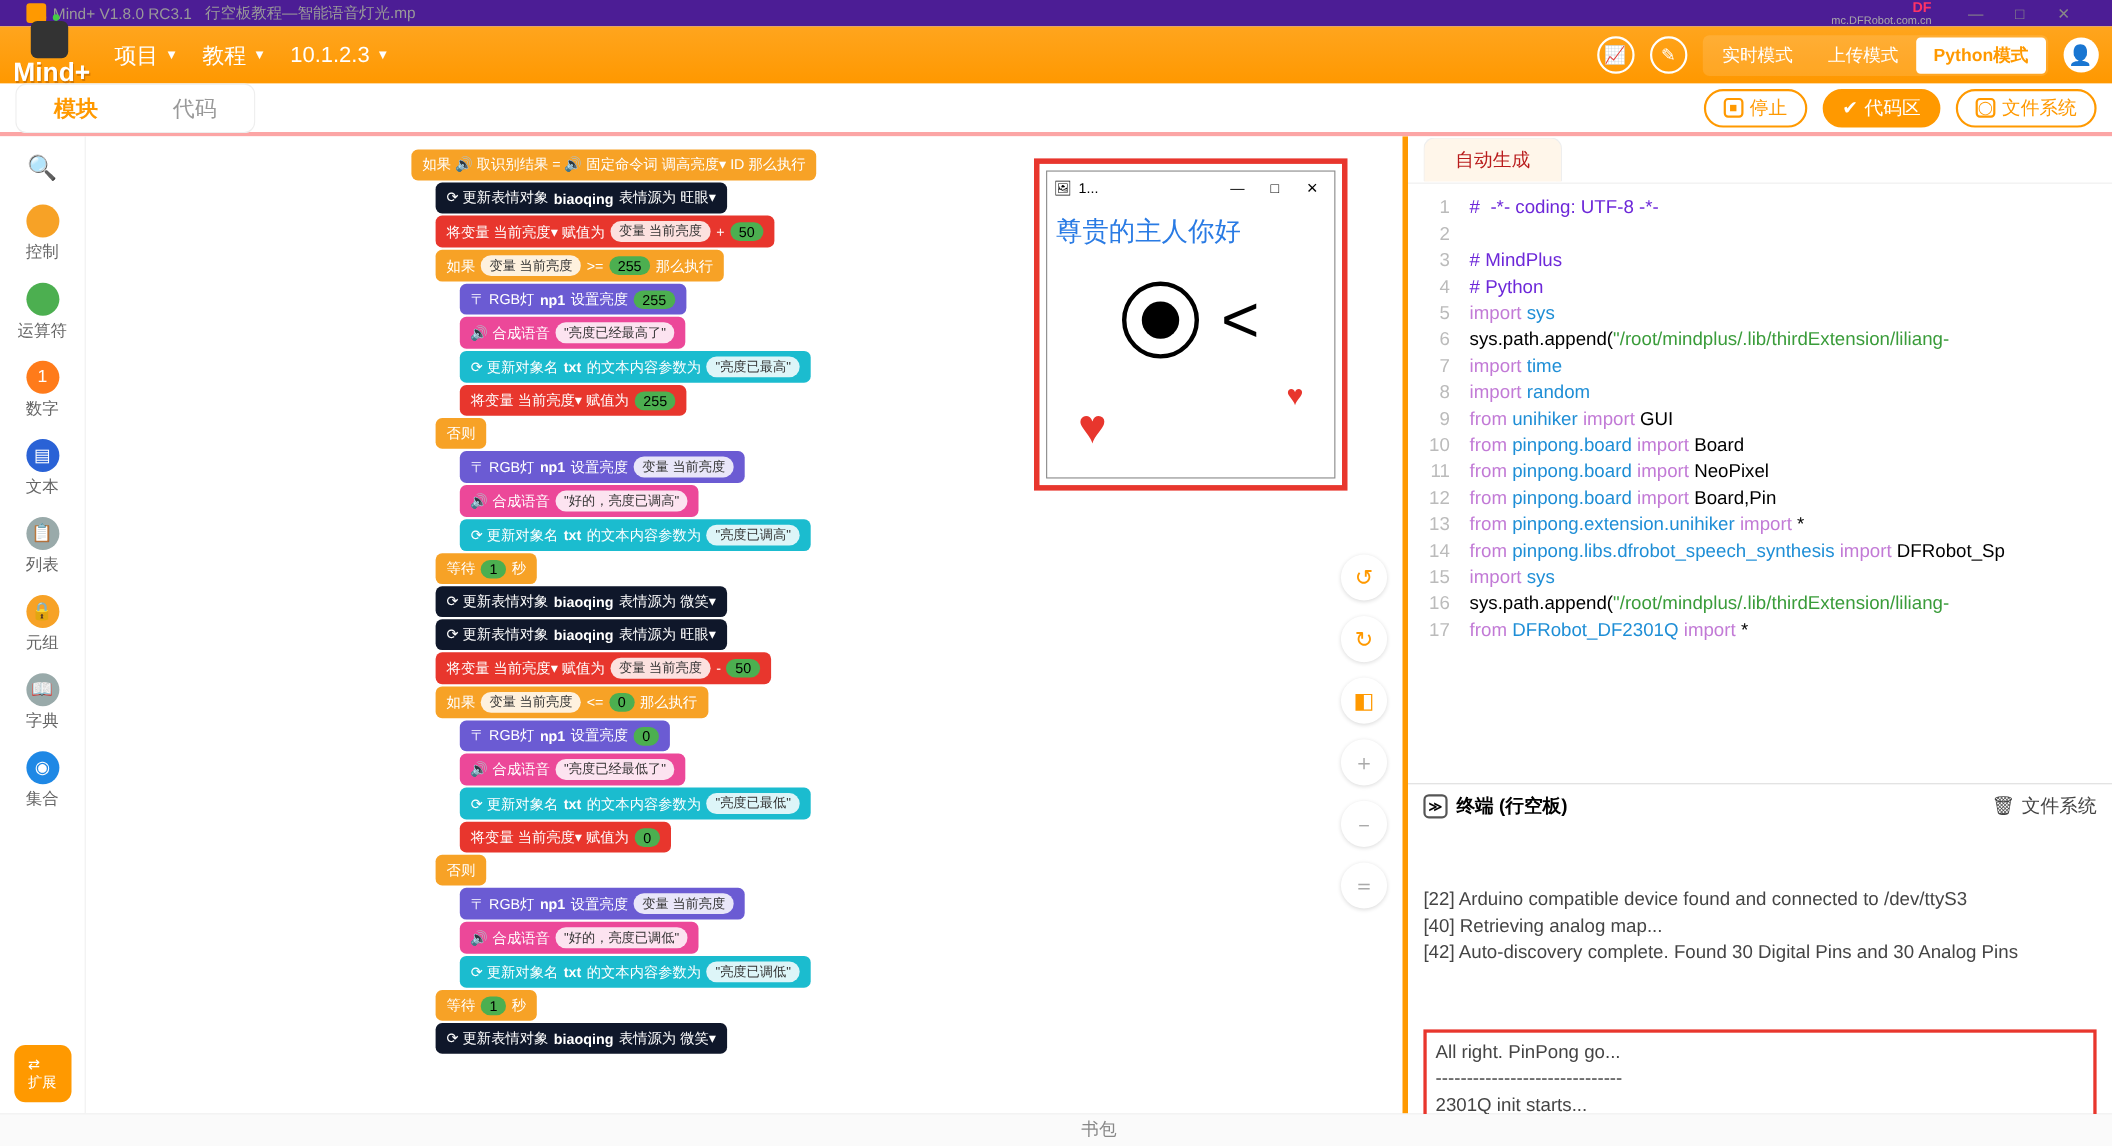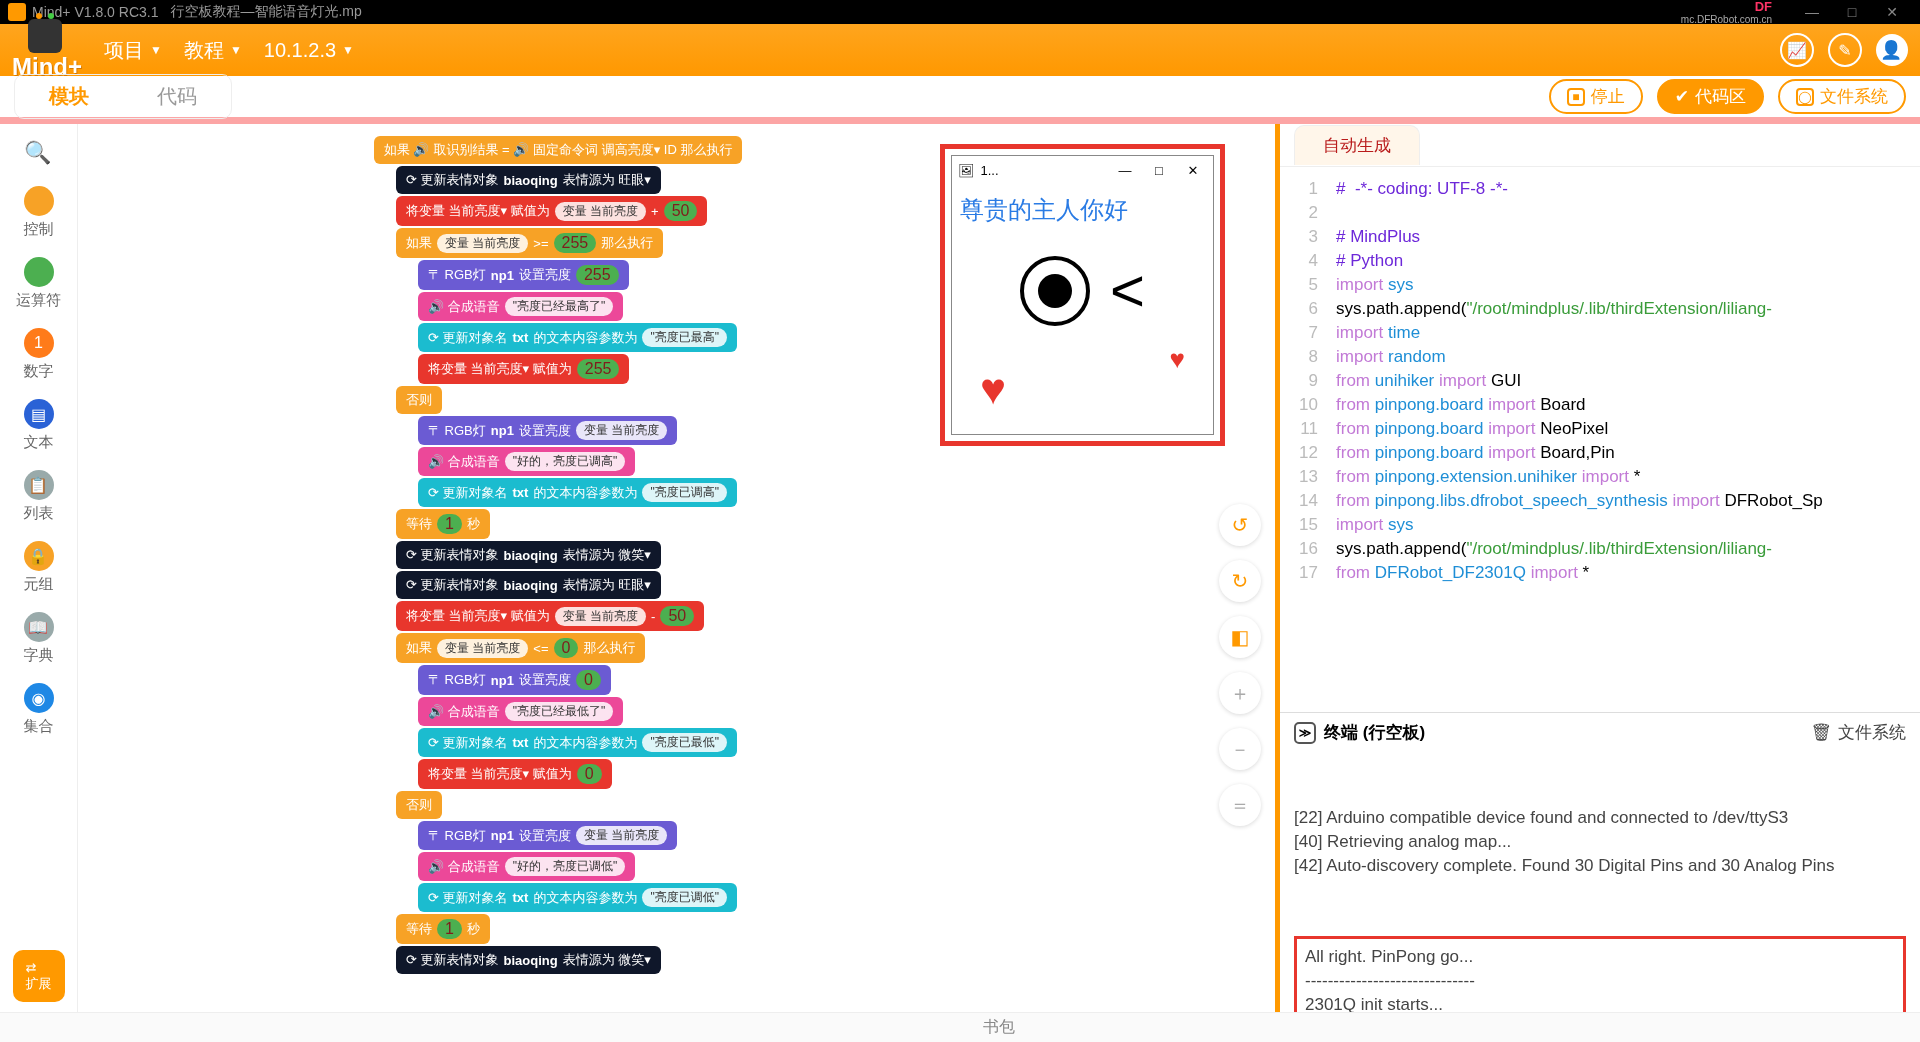--- a/index.html
+++ b/index.html
@@ -1,19 +1,19 @@
 <!DOCTYPE html>
 <html><head>
 <meta charset="utf-8">
 <style>
 * { margin:0; padding:0; box-sizing:border-box; font-family:"Microsoft YaHei",Arial,sans-serif; }
 body { width:1920px; height:1042px; background:#fff; overflow:hidden; position:relative; transform-origin:top left; }
 
 
-.titlebar { height:24px; background:#000000; display:flex; align-items:center; padding:0 8px; color:#999; font-size:14px; }
+.titlebar { height:24px; background:#4c1d95; display:flex; align-items:center; padding:0 24px; color:#999; font-size:14px; }
 .titlebar .tb-icon { width:18px; height:18px; background:#f90; border-radius:3px; margin-right:6px; }
 .titlebar .tb-txt { flex:0 0 auto; }
 .titlebar .tb-spacer { flex:1; }
 .titlebar .tb-btn { width:40px; text-align:center; color:#888; font-size:14px; }
 .tb-df { color:#f36; font-weight:bold; margin-right:20px; font-size:13px; }
 .tb-sub { font-size:10px; color:#aaa; margin-right:20px; }
 
 
 .toolbar { height:52px; background:linear-gradient(#ffa51e,#ff9800); display:flex; align-items:center; padding:0 12px; color:#fff; }
 .logo { display:flex; align-items:center;flex-direction:column; }
@@ -25,42 +25,42 @@
 .tmenu { margin-left:22px; font-size:20px; display:flex; align-items:center; cursor:pointer; }
 .tmenu .chev { margin-left:6px; font-size:12px; }
 .tb-right { margin-left:auto; display:flex; align-items:center; gap:14px; }
 .circ-btn { width:34px; height:34px; border-radius:50%; border:2px solid #fff; display:flex; align-items:center; justify-content:center; font-size:16px; color:#fff; }
 .mode-group { display:flex; background:rgba(255,255,255,0.12); border-radius:6px; padding:2px; }
 .mode-btn { padding:6px 16px; font-size:16px; color:#fff; border-radius:4px; }
 .mode-btn.active { background:#fff; color:#f90; font-weight:600; }
 .av-btn { width:32px; height:32px; border-radius:50%; background:#fff; color:#ffa51e; display:flex; align-items:center; justify-content:center; font-size:18px; }
 
 
-.secbar { height:48px; display:flex; align-items:center; background:#fff; border-bottom:7px solid #fca5a5; padding:0 14px; }
+.secbar { height:48px; display:flex; align-items:center; background:#fff; border-bottom:4px solid #fca5a5; padding:0 14px; }
 .sectabs { display:flex; border:1px solid #eee; border-radius:10px; overflow:hidden; }
 .sectab { padding:8px 34px; font-size:20px; color:#999; }
 .sectab.active { color:#f90; font-weight:600; }
 .sec-right { margin-left:auto; display:flex; gap:14px; }
 .pill { display:flex; align-items:center; gap:6px; border:2px solid #f90; color:#f90; border-radius:18px; padding:4px 16px; font-size:17px; }
 .pill.solid { background:#f90; color:#fff; }
 .pill .ic { width:18px; height:18px; border:2px solid currentColor; border-radius:4px; display:flex;align-items:center;justify-content:center;font-size:12px; }
 
 
 .main { display:flex; height:calc(1042px - 24px - 52px - 48px - 30px); }
 .sidebar { width:78px; background:#fff; border-right:1px solid #eee; display:flex; flex-direction:column; align-items:center; padding-top:10px; gap:10px; }
 .cat { display:flex; flex-direction:column; align-items:center; gap:4px; font-size:15px; color:#666; cursor:pointer; padding:4px 0; }
 .cat .dot { width:30px; height:30px; border-radius:50%; }
 .ext-btn { margin-top:auto; margin-bottom:10px; width:52px; height:52px; background:#f90; border-radius:10px; color:#fff; display:flex; flex-direction:column; align-items:center; justify-content:center; font-size:13px; }
 
 
 .canvas { flex:1; background:#fff; position:relative; overflow:hidden; border-right:5px solid #f90; }
 .blocks { position:absolute; left:296px; top:10px; width:670px; }
 .blk { border-radius:6px; margin:2px 0; padding:5px 10px; color:#fff; font-size:13px; display:flex; align-items:center; gap:5px; white-space:nowrap; width:fit-content; }
 .blk .pill-s { background:rgba(255,255,255,0.85); color:#333; border-radius:10px; padding:1px 8px; font-size:12px; }
-.blk .pill-g { background:#4caf50; color:#7f1d1d; border-radius:10px; padding:1px 8px; font-size:16px; }
+.blk .pill-g { background:#4caf50; color:#000000; border-radius:10px; padding:1px 8px; font-size:13px; }
 .bc-orange{background:#f7a226;} .bc-red{background:#e8362d;} .bc-teal{background:#0f172a;}
 .bc-blue{background:#ec4899;} .bc-cyan{background:#1bbccf;} .bc-purple{background:#6b5bd3;}
 .indent1{margin-left:22px;} .indent2{margin-left:44px;}
 
 
 .preview { position:absolute; right:50px; top:20px; width:285px; border:5px solid #e8362d; background:#fff; }
 .pv-inner { border:1px solid #888; margin:6px; background:#fff; }
 .pv-title { height:28px; display:flex; align-items:center; padding:0 6px; font-size:13px; gap:6px; }
 .pv-title .sp{flex:1;}
 .pv-title .wb{width:28px;text-align:center;}
@@ -132,20 +132,25 @@
       <span>教程</span>
       <span class="chev">▼</span>
     </div>
   <div class="tmenu">
       <span>10.1.2.3</span>
       <span class="chev">▼</span>
     </div>
   <div class="tb-right">
     <div class="circ-btn">📈</div>
     <div class="circ-btn">✎</div>
+    <div class="mode-group">
+      <div class="mode-btn">实时模式</div>
+      <div class="mode-btn">上传模式</div>
+      <div class="mode-btn active">Python模式</div>
+    </div>
     <div class="av-btn">👤</div>
   </div>
 </div>
 
 <div class="secbar">
   <div class="sectabs">
     <div class="sectab active">模块</div>
     <div class="sectab">代码</div>
   </div>
   <div class="sec-right">

